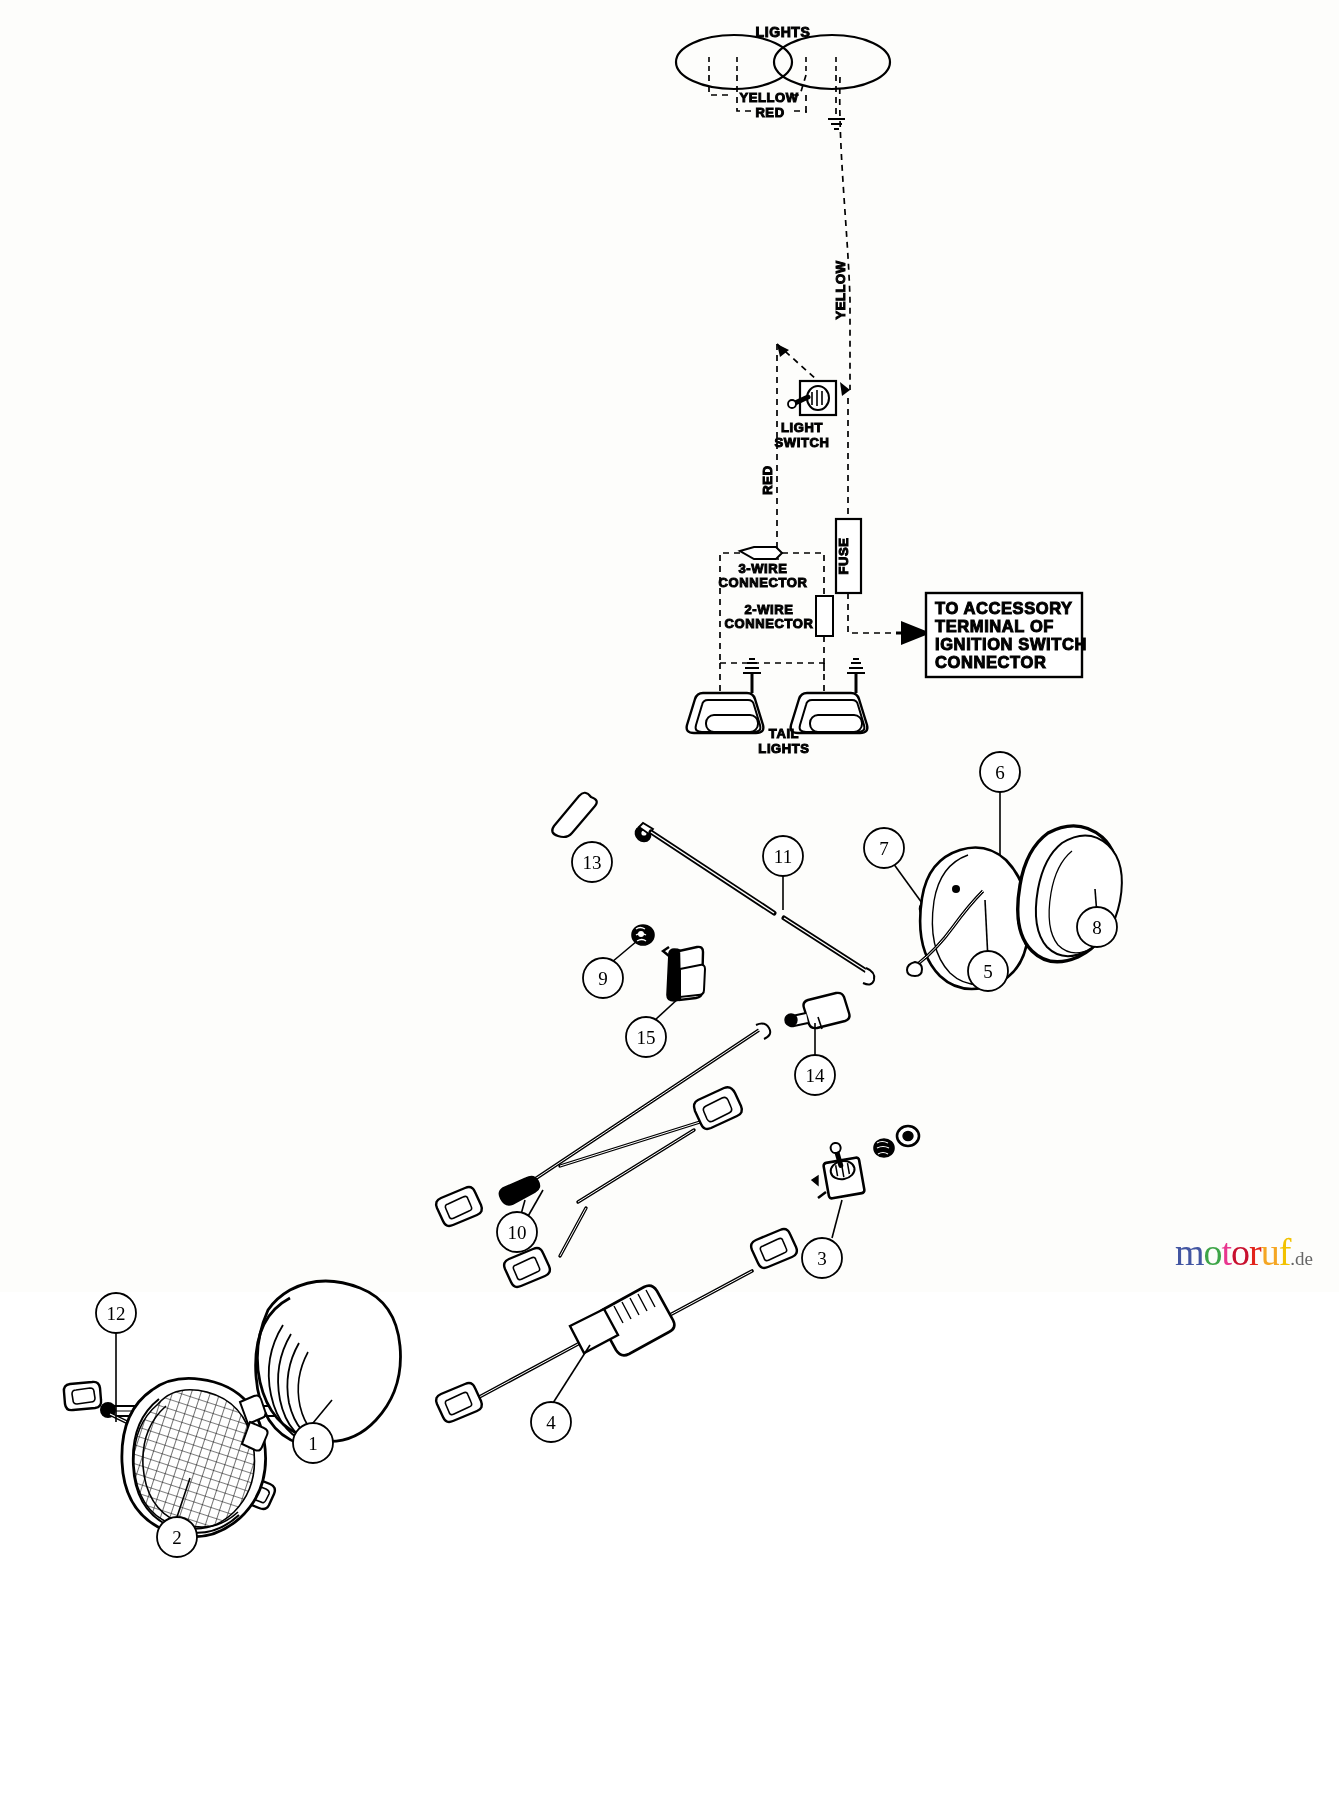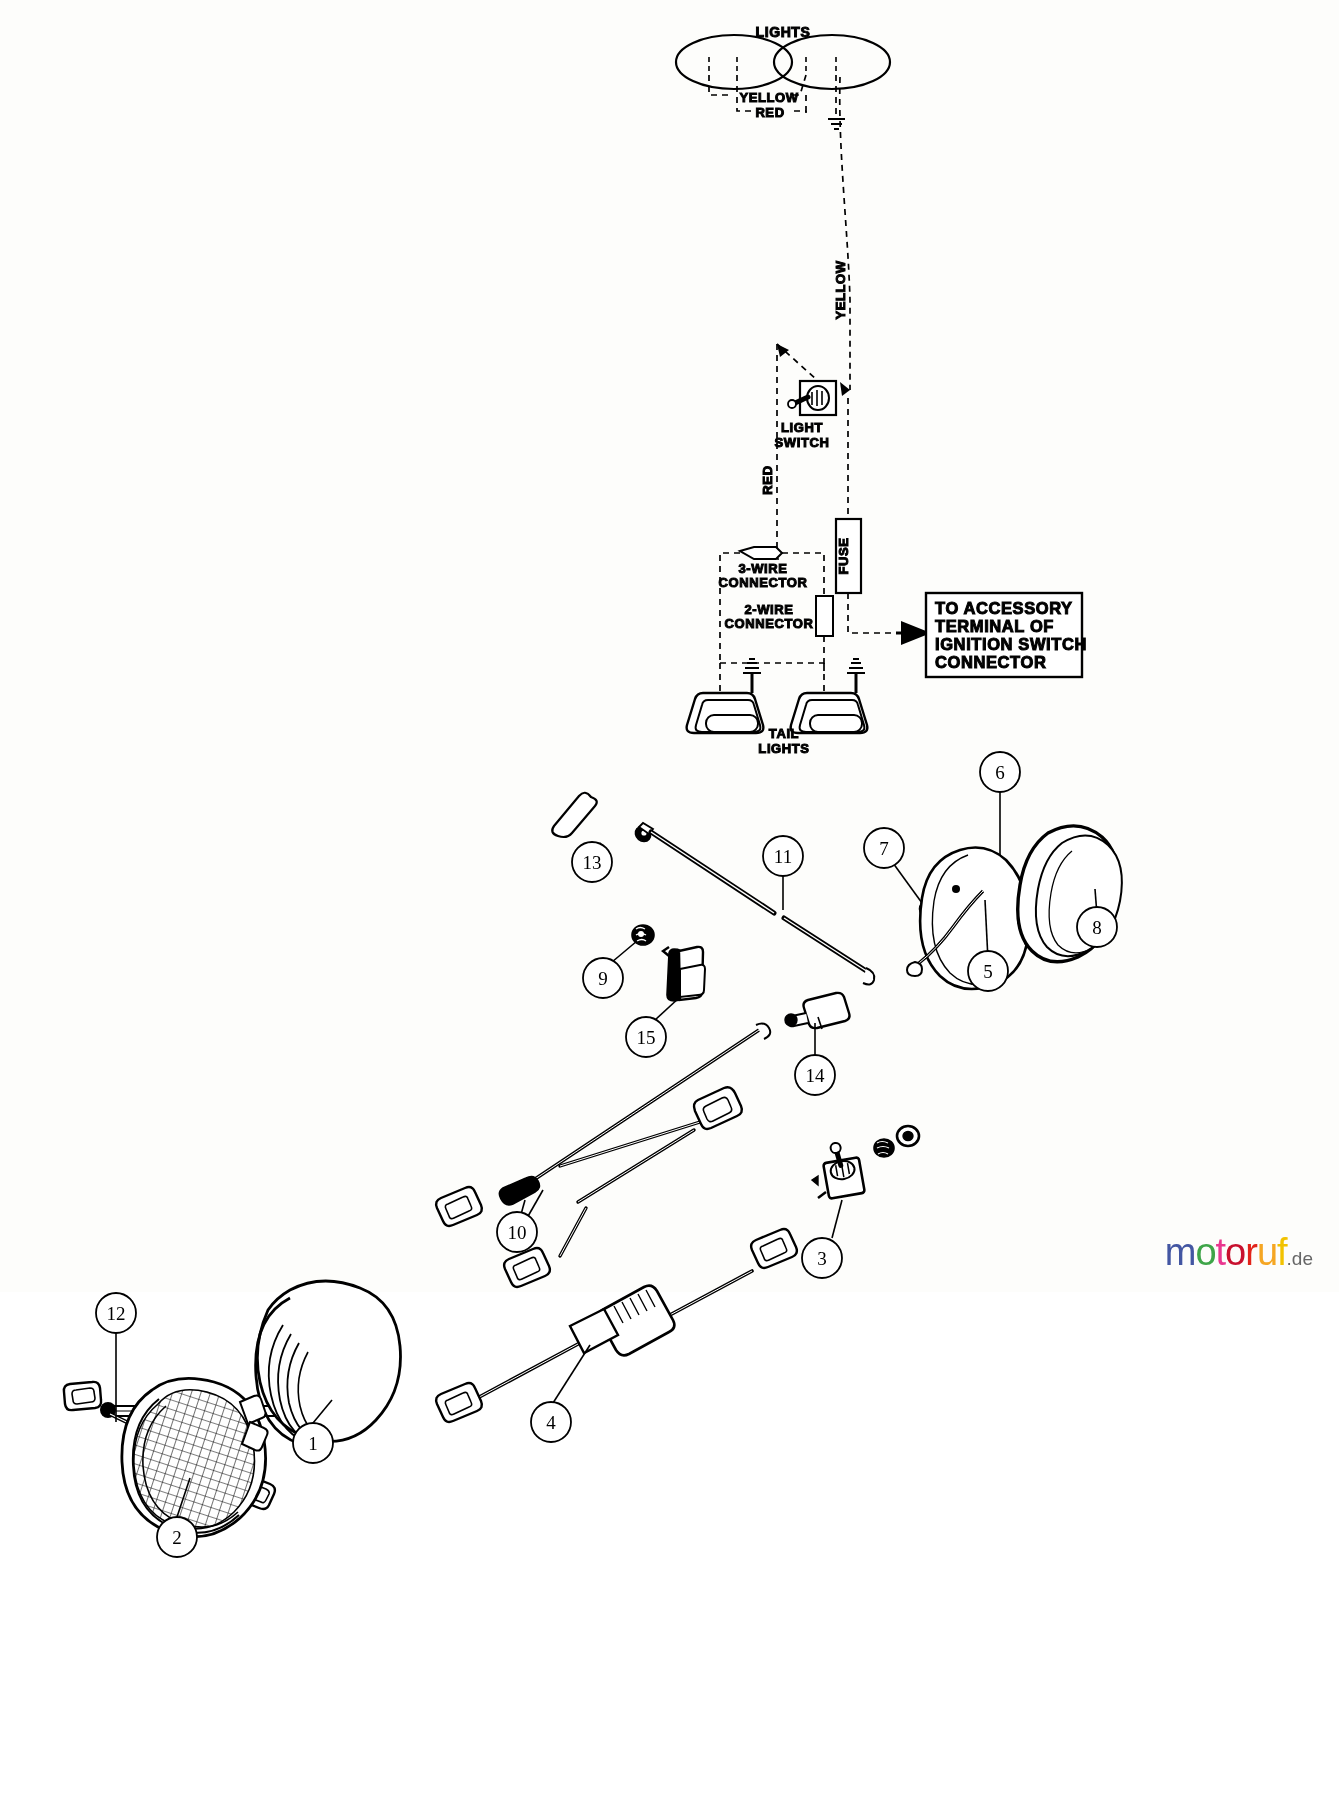--- a/index.html
+++ b/index.html
@@ -39,21 +39,21 @@
   .callout-num {
     font-family: "Liberation Serif", serif;
     font-size: 19px;
     fill: #000000;
     text-anchor: middle;
   }
   .wm {
     position: absolute;
     right: 26px;
     bottom: 18px;
-    font-family: Liberation Sans, sans-serif;
+    font-family: Liberation Serif, serif;
     font-size: 38px;
     letter-spacing: -1px;
     white-space: nowrap;
     user-select: none;
     text-align: right;
   }
   .wm .d { font-size: 19px; fill: #555; color:#666; letter-spacing:0; }
   .wm-m { color: #4356a2; }
   .wm-o1 { color: #3ea548; }
   .wm-t { color: #e9368f; }

